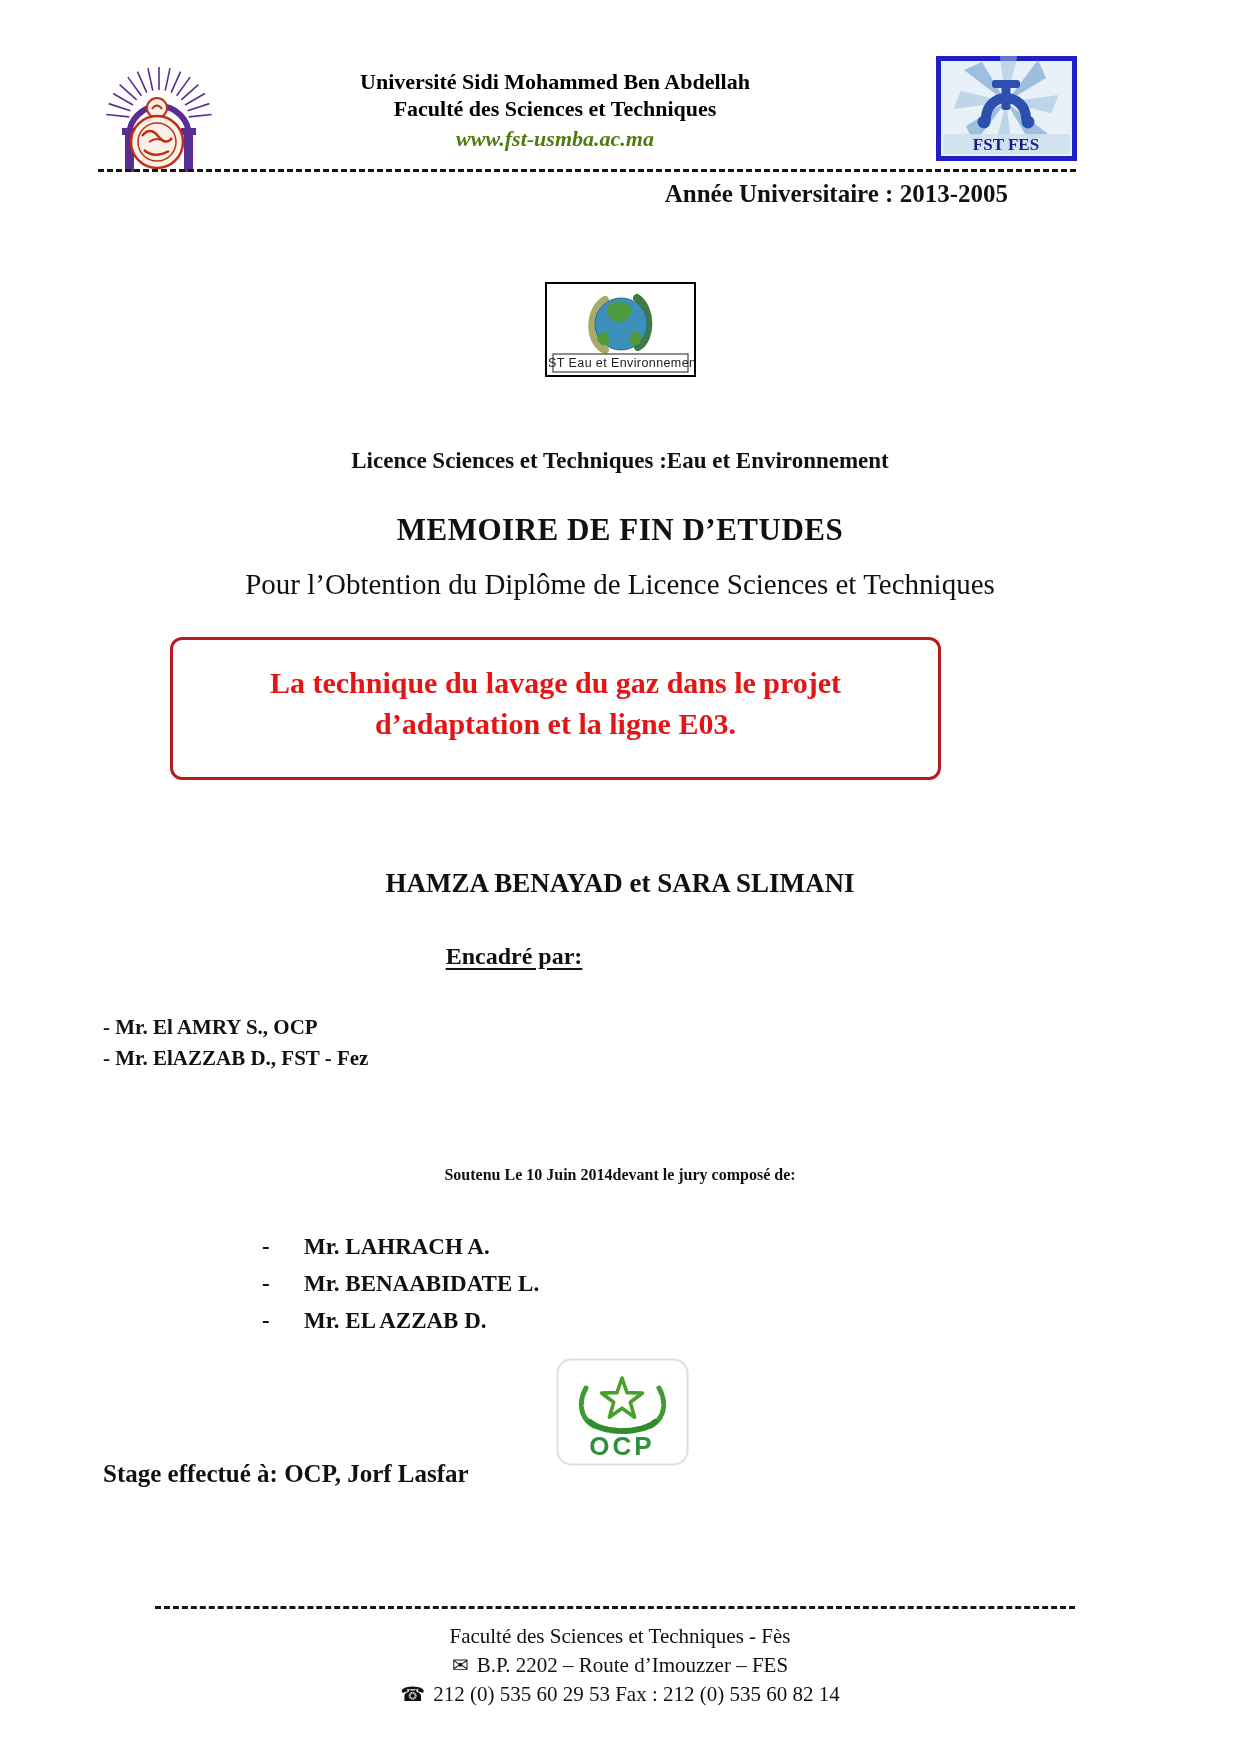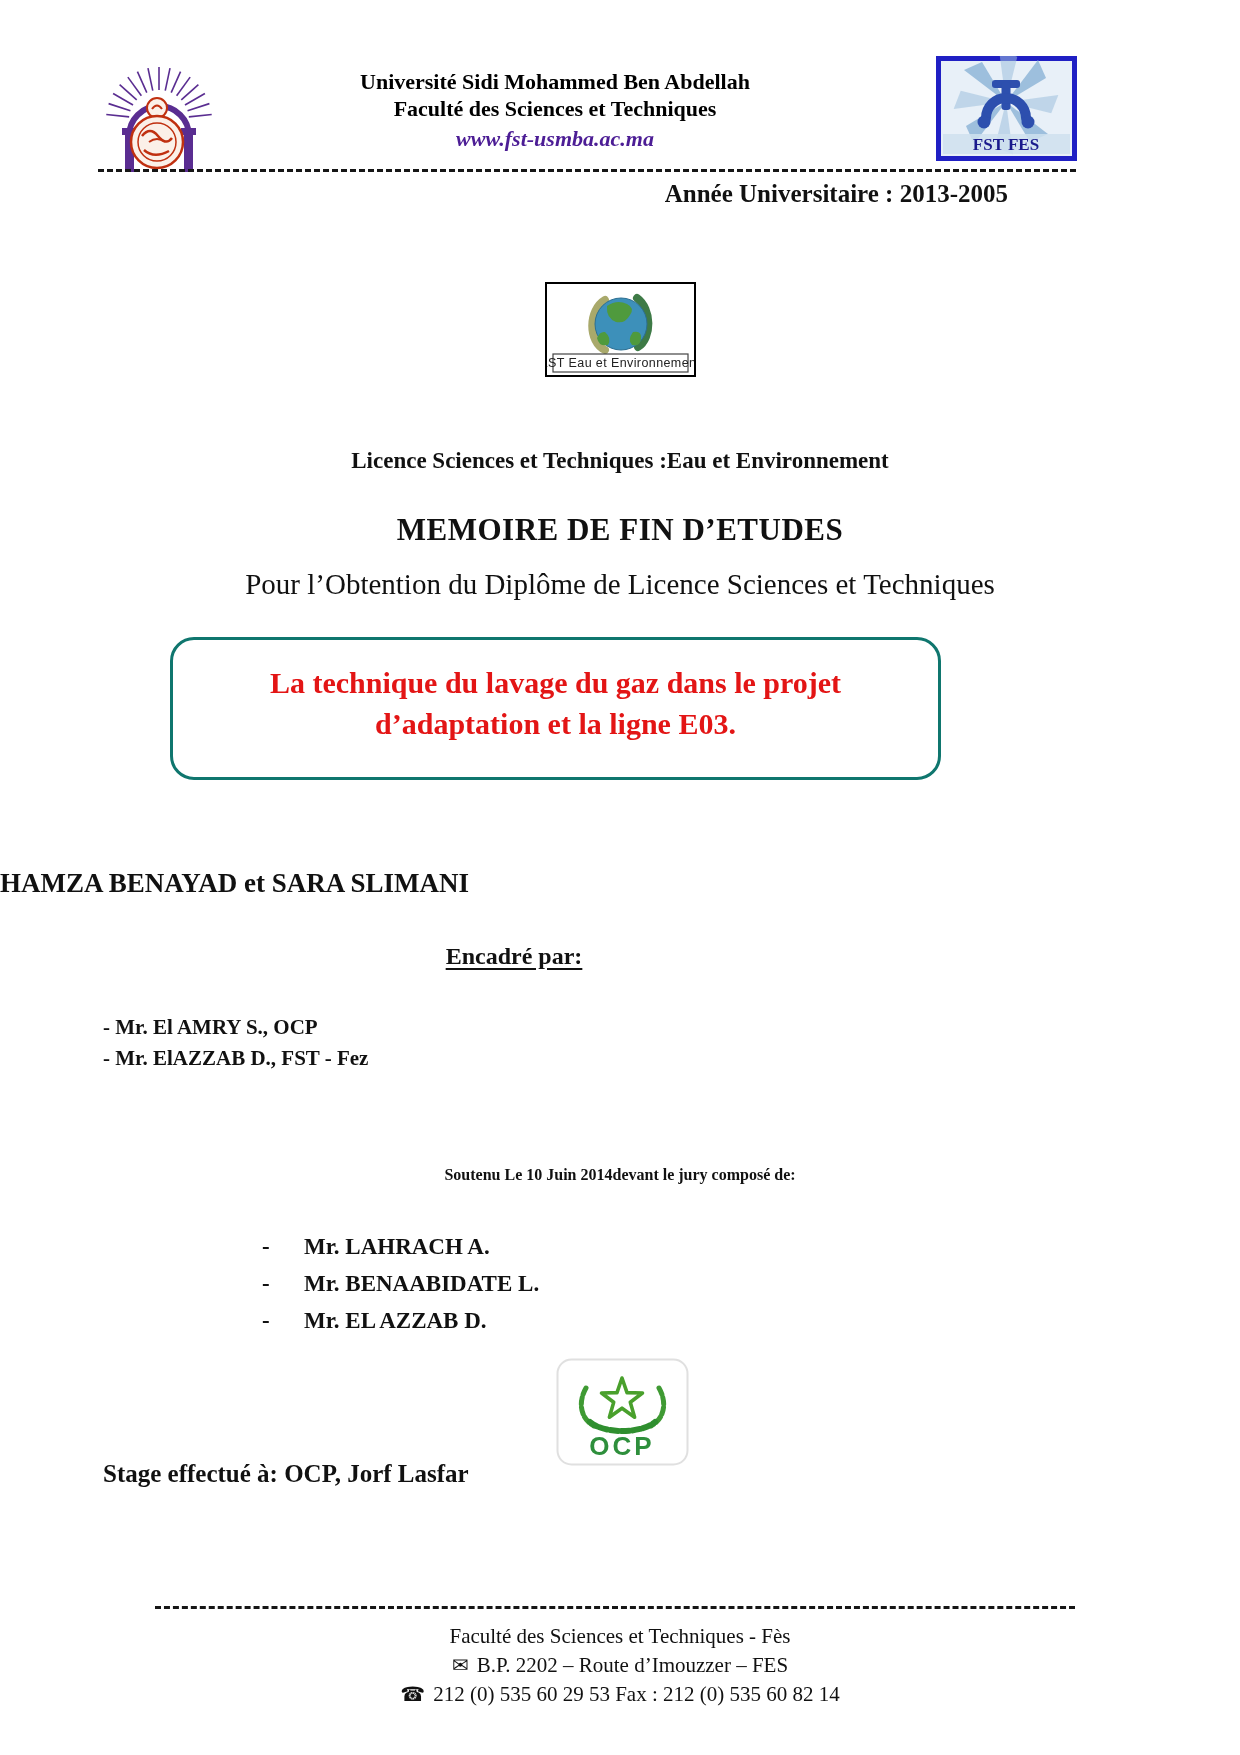--- a/index.html
+++ b/index.html
@@ -8,43 +8,43 @@
     position:relative; width:1240px; height:1755px; margin:0 auto;
     background:#ffffff; font-family:"Liberation Serif", serif; color:#111;
     overflow:hidden;
   }
   .abs { position:absolute; }
 
   
   .logo-usmba { left:102px; top:56px; width:114px; height:118px; }
   .header-center { left:295px; top:68px; width:520px; text-align:center;
     font-weight:bold; font-size:22px; line-height:27px; color:#000; }
-  .website { color:#4c1d95; font-style:italic; margin-top:3px; }
+  .website { color:#4d7c0f; font-style:italic; margin-top:3px; }
   .logo-fst { left:936px; top:56px; width:141px; height:105px; }
   .dash-top { left:98px; top:169px; width:978px; border-top:3px dashed #161616; }
   .annee { left:540px; top:180px; width:468px; text-align:right;
     font-weight:bold; font-size:25px; }
 
   
   .lst-box { left:545px; top:282px; width:151px; height:95px; border:2px solid #000; background:#fff; }
 
   
   .licence { left:0; top:448px; width:1240px; text-align:center; font-weight:bold; font-size:23px; }
   .memoire { left:0; top:512px; width:1240px; text-align:center; font-weight:bold; font-size:31px; letter-spacing:0.5px; }
   .pour { left:0; top:560px; width:1240px; text-align:center; font-size:29px;margin-top:8px; }
 
   
   .red-box { left:170px; top:637px; width:771px; height:143px;
-    border:3px solid #0f766e; border-radius:24px; background:#fff; }
+    border:3px solid #b91c1c; border-radius:12px; background:#fff; }
   .red-title { padding-top:22px; text-align:center; font-weight:bold;
     font-size:30px; line-height:41px; color:#e31515; }
 
   .presente { left:0; top:810px; width:1240px; text-align:center; font-weight:bold;
     font-size:24px; text-decoration:underline; text-underline-offset:4px; }
-  .authors  { left:0; top:868px; width:1240px; font-weight:bold; font-size:27px; }
+  .authors  { left:0; top:868px; width:1240px; text-align:center; font-weight:bold; font-size:27px; }
   .encadre  { left:0; top:943px; width:1028px; text-align:center; font-weight:bold;
     font-size:24px; text-decoration:underline; text-underline-offset:4px; }
   .supervisors { left:103px; top:1012px; font-weight:bold; font-size:21px; line-height:31px; }
   .soutenu { left:0; top:1166px; width:1240px; text-align:center; font-weight:bold; font-size:16px; }
   .jury { left:262px; top:1228px; font-weight:bold; font-size:23px; }
   .jury-row { display:flex; height:37px; align-items:center; }
   .jury-bullet { width:42px; }
 
   .ocp-box { left:556px; top:1358px; width:133px; height:108px; }
   .stage { left:103px; top:1460px; font-weight:bold; font-size:25px; }

